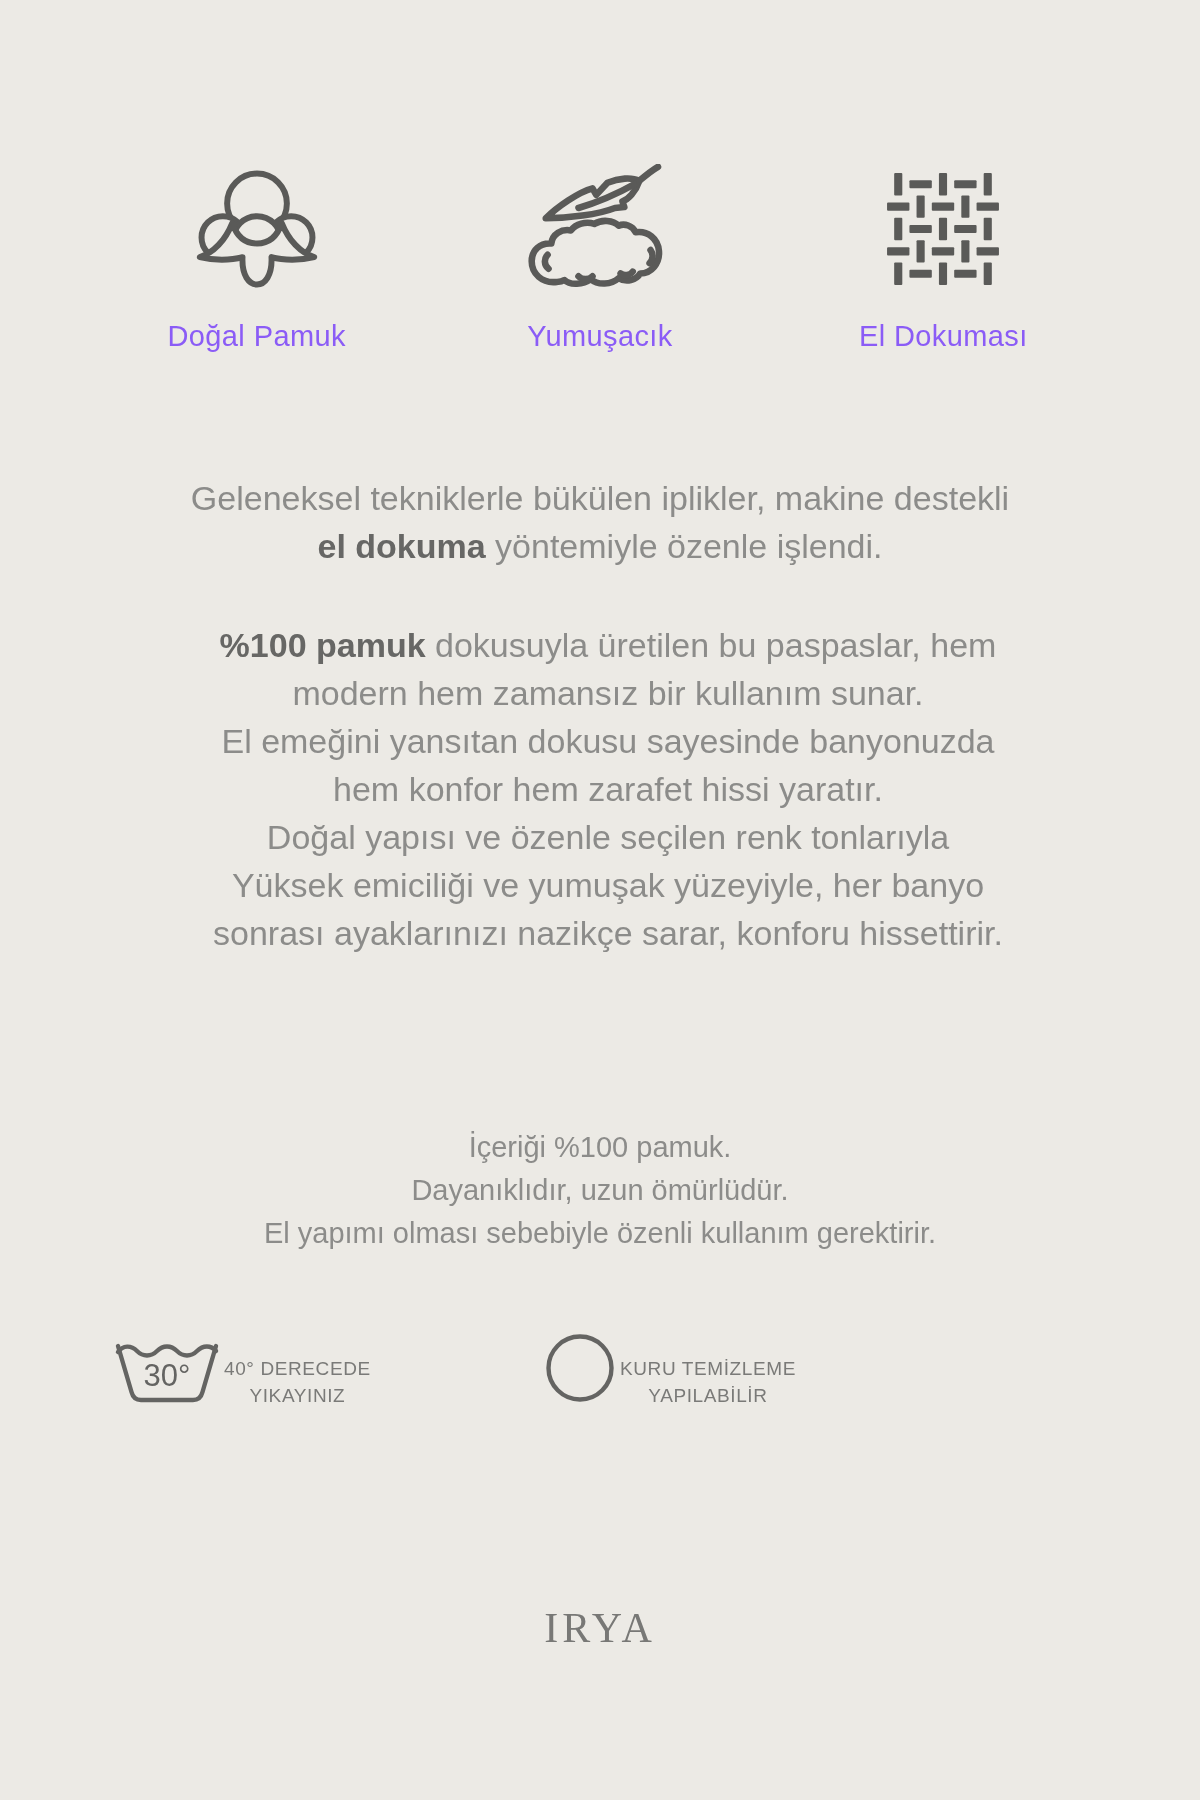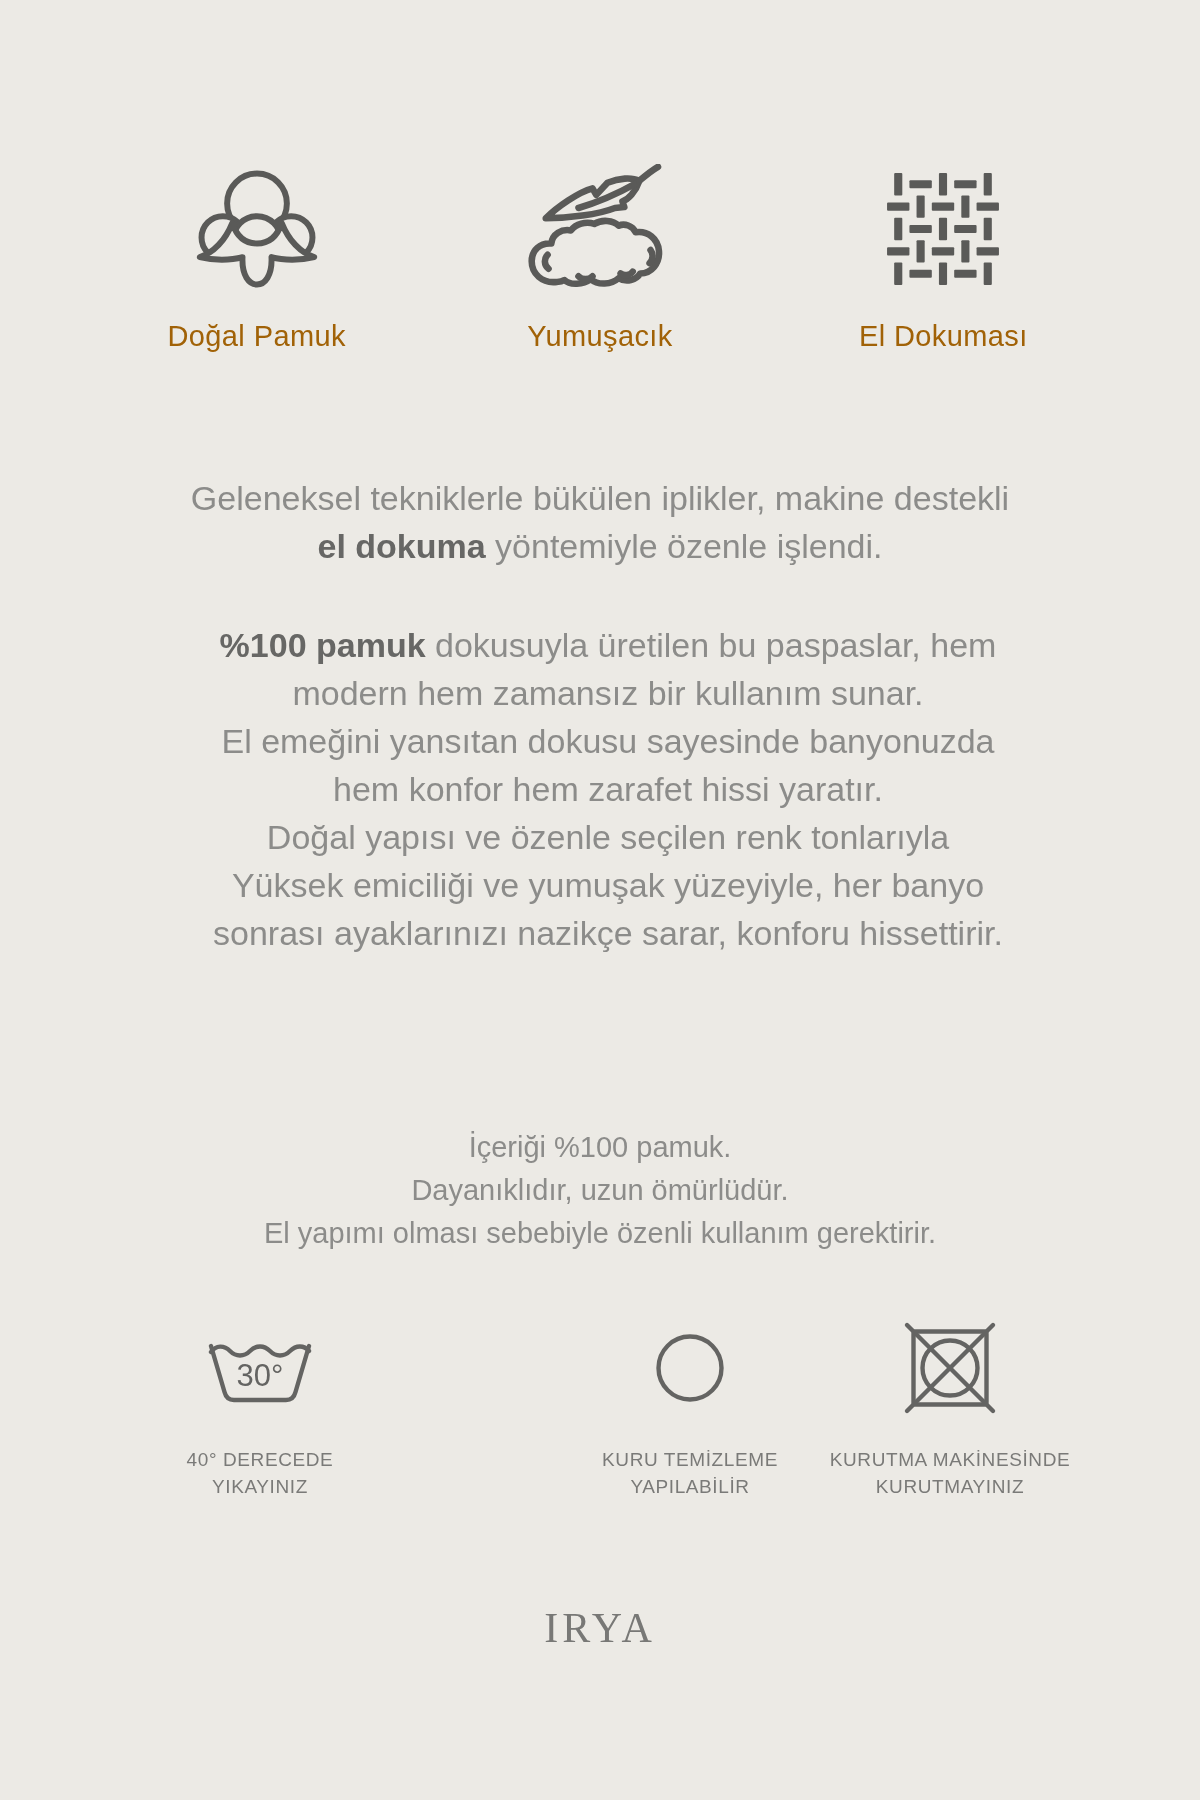--- a/index.html
+++ b/index.html
@@ -11,42 +11,42 @@
     overflow:hidden;
   }
   
   .features-row{
     position:absolute;top:158px;left:85px;width:1030px;
     display:flex;
   }
   .feature{flex:1;display:flex;flex-direction:column;align-items:center;}
   .feature-icon{height:142px;display:flex;align-items:center;justify-content:center;}
   .feature-label{
-    margin-top:20px;font-size:29px;color:#a16207;letter-spacing:.4px;white-space:nowrap;
+    margin-top:20px;font-size:29px;color:#8b5cf6;letter-spacing:.4px;white-space:nowrap;
   }
   .fi{stroke:#5A5A58;stroke-width:7;fill:none;stroke-linecap:round;stroke-linejoin:round;}
   .fi-fill{fill:#ECEAE5;stroke:#5A5A58;stroke-width:7;stroke-linecap:round;stroke-linejoin:round;}
   .weave-bar{fill:#5A5A58;}
   
   .intro{
     position:absolute;top:474px;left:0;width:100%;
     text-align:center;font-size:34px;line-height:48px;color:#8C8C8A;
   }
   .body-text{
     position:absolute;top:621px;left:0;width:100%;
     text-align:center;font-size:34px;line-height:48px;color:#8C8C8A;margin-left:8px;
   }
   b.inline, .b{font-weight:700;color:#676765;}
   .care-note{
     position:absolute;top:1126px;left:0;width:100%;
     text-align:center;font-size:29px;line-height:43px;color:#8C8C8A;
   }
   
   .care-row{position:absolute;top:1318px;left:0;width:1200px;height:200px;}
-  .care-item{position:absolute;width:300px;display:flex;flex-direction:column;align-items:center;}
+  .care-item{position:absolute;width:300px;display:flex;align-items:center;}
   .care-item.c1{left:110px;}
   .care-item.c2{left:320px;}
   .care-item.c3{left:540px;}
   .care-item.c4{left:800px;}
   .care-icon-box{height:100px;display:flex;align-items:center;justify-content:center;}
   .care-label{
     margin-top:28px;text-align:center;
     font-size:19px;line-height:27px;color:#7A7A78;letter-spacing:.6px;white-space:nowrap;
   }
   .ci{stroke:#646462;stroke-width:4.4;fill:none;stroke-linecap:round;stroke-linejoin:round;}
@@ -200,33 +200,19 @@
         <svg width="80" height="80" viewBox="0 0 80 80">
           <circle class="ci" cx="40" cy="40" r="31.5"></circle>
         </svg>
       </div>
       <div class="care-label">
         <div>KURU TEMİZLEME</div>
         <div>YAPILABİLİR</div>
       </div>
     </div>
 
-    <div class="care-item c4">
-      <div class="care-icon-box">
-        <svg width="100" height="100" viewBox="0 0 100 100">
-          <rect class="ci" x="13.5" y="13.5" width="73" height="73" rx="2"></rect>
-          <circle class="ci" cx="50" cy="50" r="27.5"></circle>
-          <path class="ci" d="M7 7 L93 93"></path>
-          <path class="ci" d="M93 7 L7 93"></path>
-        </svg>
-      </div>
-      <div class="care-label">
-        <div>KURUTMA MAKİNESİNDE</div>
-        <div>KURUTMAYINIZ</div>
-      </div>
-    </div>
   </div>
 
   <div class="brand">
     <span class="logo">IRYA</span>
   </div>
 
 </div>
 
 </body></html>

